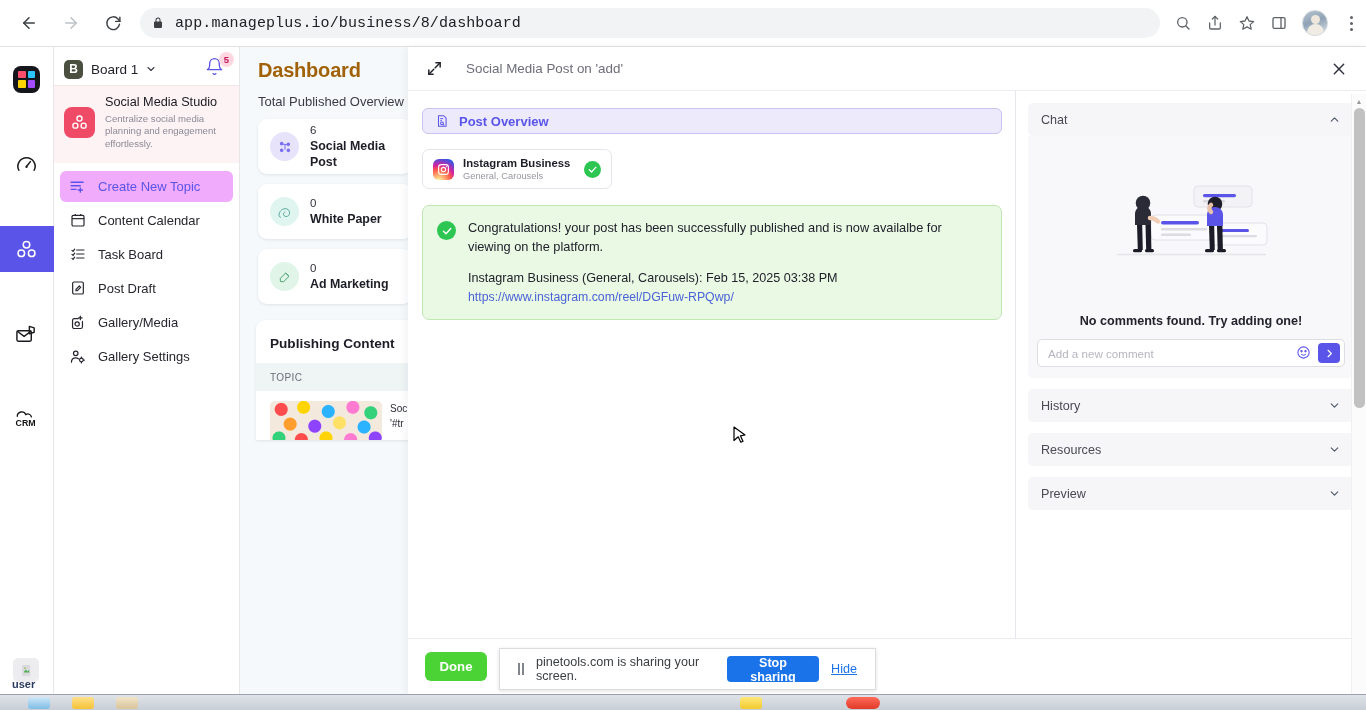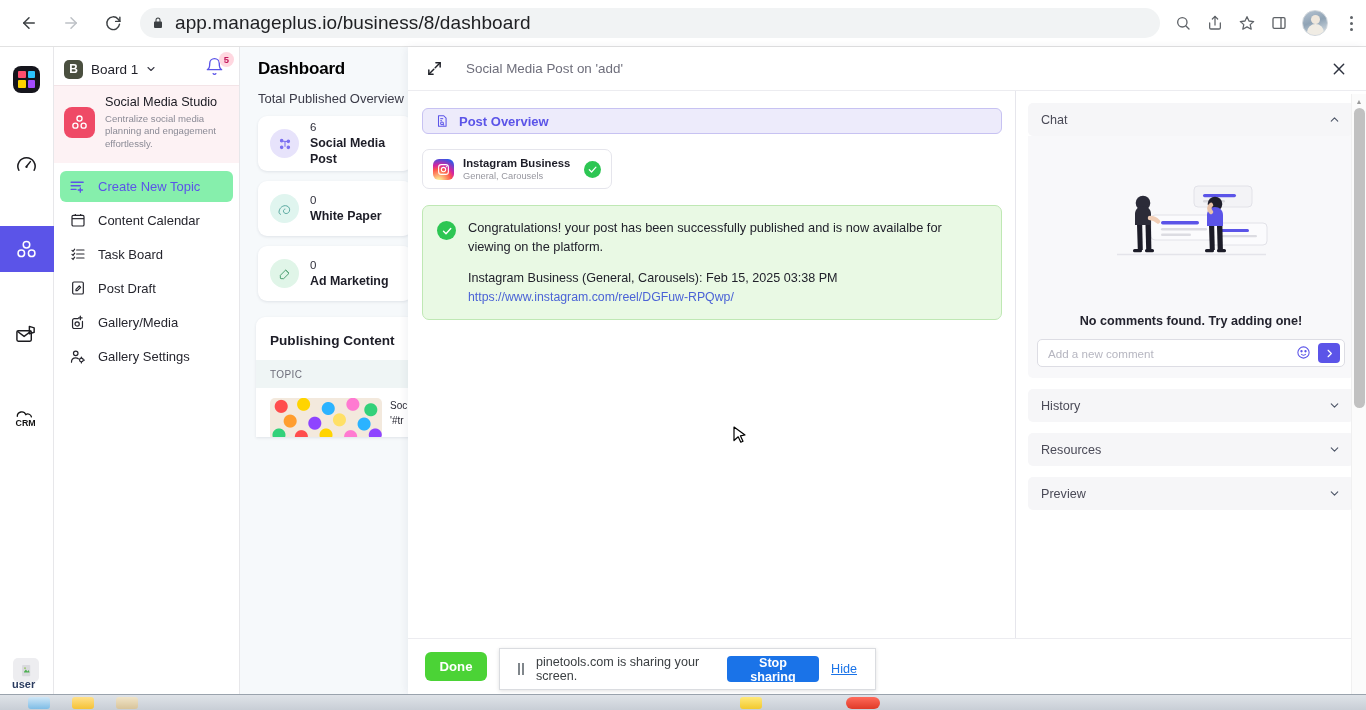--- a/index.html
+++ b/index.html
@@ -27,22 +27,22 @@
   .nav-btn svg { display:block; }
 
   .omnibox {
     flex: 1; height: 30px; margin-left: 10px; margin-right: 8px;
     background: #f1f3f4; border-radius: 16px;
     display: flex; align-items: center; padding: 0 12px;
     max-width: 1140px;
   }
   .lock-icon { margin-right: 11px; display:flex; }
   .omnibox-url {
-    font-size: 19px; color: #202124; letter-spacing: .1px;
-    white-space: nowrap; overflow: hidden;
+    font-size: 15px; color: #202124; letter-spacing: .1px;
+    white-space: nowrap; overflow: hidden; font-family: Liberation Mono, monospace;
   }
   .omni-right { display:flex; align-items:center; gap: 2px; margin-left: auto; }
   .chrome-icon {
     width: 30px; height: 30px; display:flex; align-items:center; justify-content:center;
     color: #5f6368; cursor: pointer; border-radius: 50%;
   }
   .avatar-btn {
     width: 26px; height: 26px; border-radius: 50%;
     background: linear-gradient(160deg,#b7c4d2 0%, #8fa3b5 45%, #dfe5ea 100%);
     margin: 0 6px; position: relative; overflow: hidden; cursor:pointer;
@@ -126,29 +126,29 @@
   }
   .studio-title{ font-size:12.7px; color:#1a1a22; line-height:1.15; }
   .studio-sub{ font-size:9.6px; color:#8b8b96; line-height:1.32; margin-top:3px; }
 
   .nav-list { padding:8px 6px 0 6px; }
   .nav-item {
     display:flex; align-items:center; gap:11px; height:31px;
     border-radius:6px; padding:0 8px; margin-bottom:3px; cursor:pointer;
     font-size:13px; color:#26262e;
   }
-  .nav-item.active { background:#86efac; color:#5b54e8; }
+  .nav-item.active { background:#f0abfc; color:#5b54e8; }
   .nav-ico { width:19px; height:19px; display:flex; align-items:center; justify-content:center; flex:0 0 19px;}
 
   
   .dash {
     position:absolute; left:240px; top:0; width:168px; height:647px;
     background:#f6f9fb; overflow:hidden;
   }
-  .dash-title { font-size:17px; font-weight:700; color:#000000; padding:12px 0 0 18px; letter-spacing:-.2px;}
+  .dash-title { font-size:20px; font-weight:700; color:#a16207; padding:12px 0 0 18px; letter-spacing:-.2px;}
   .dash-sub { font-size:13px; color:#3b3b48; padding:12px 0 0 18px;}
   .stat-card {
     margin:10px 0 0 18px; width:154px; height:55px; background:#fff;
     border-radius:9px; box-shadow:0 1px 3px rgba(30,40,70,.10);
     display:flex; align-items:center; padding:0 12px; gap:11px;
   }
   .stat-ico{ width:29px;height:29px;border-radius:50%; flex:0 0 29px;
              display:flex;align-items:center;justify-content:center;}
   .stat-num{ font-size:11.5px; color:#31313d; line-height:1.25;}
   .stat-label{ font-size:12.4px; font-weight:700; color:#1d1d27; line-height:1.3;}

